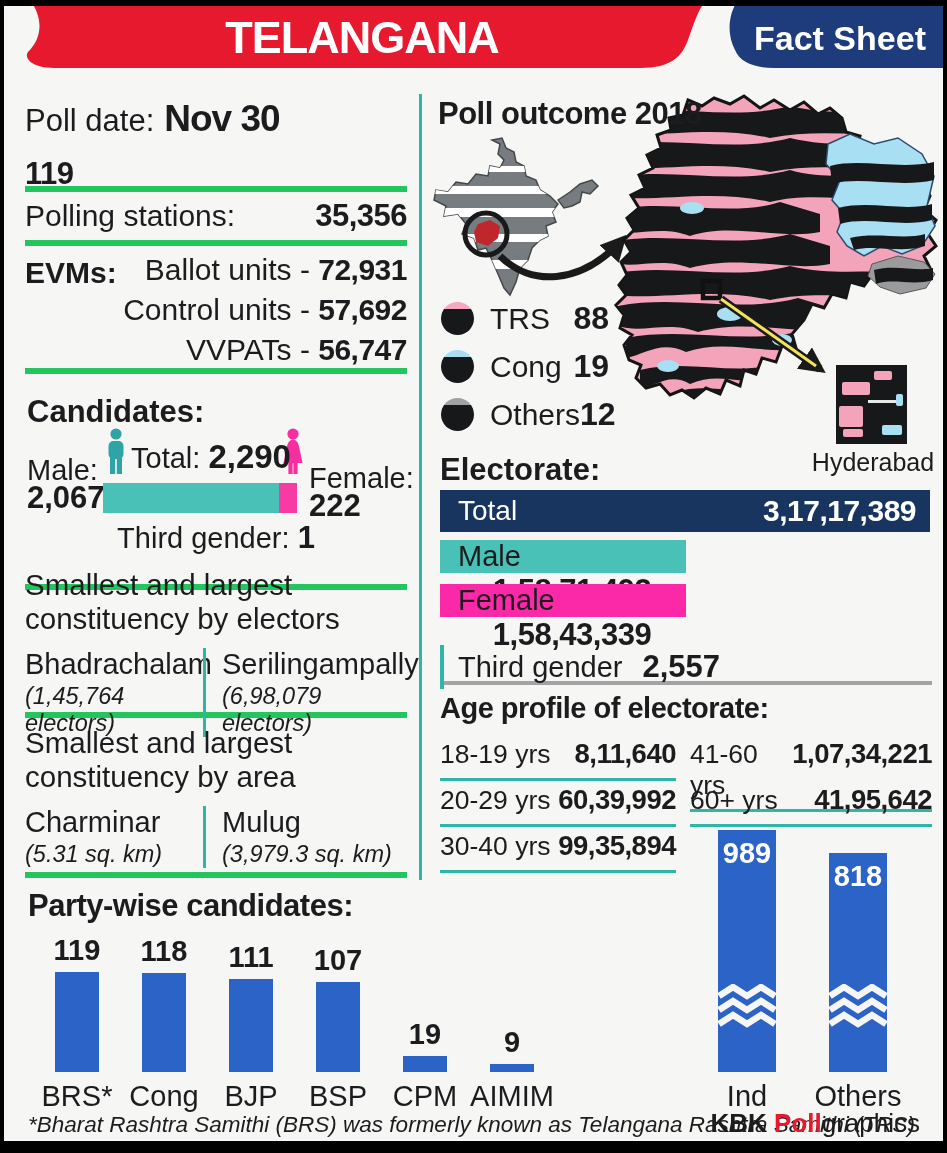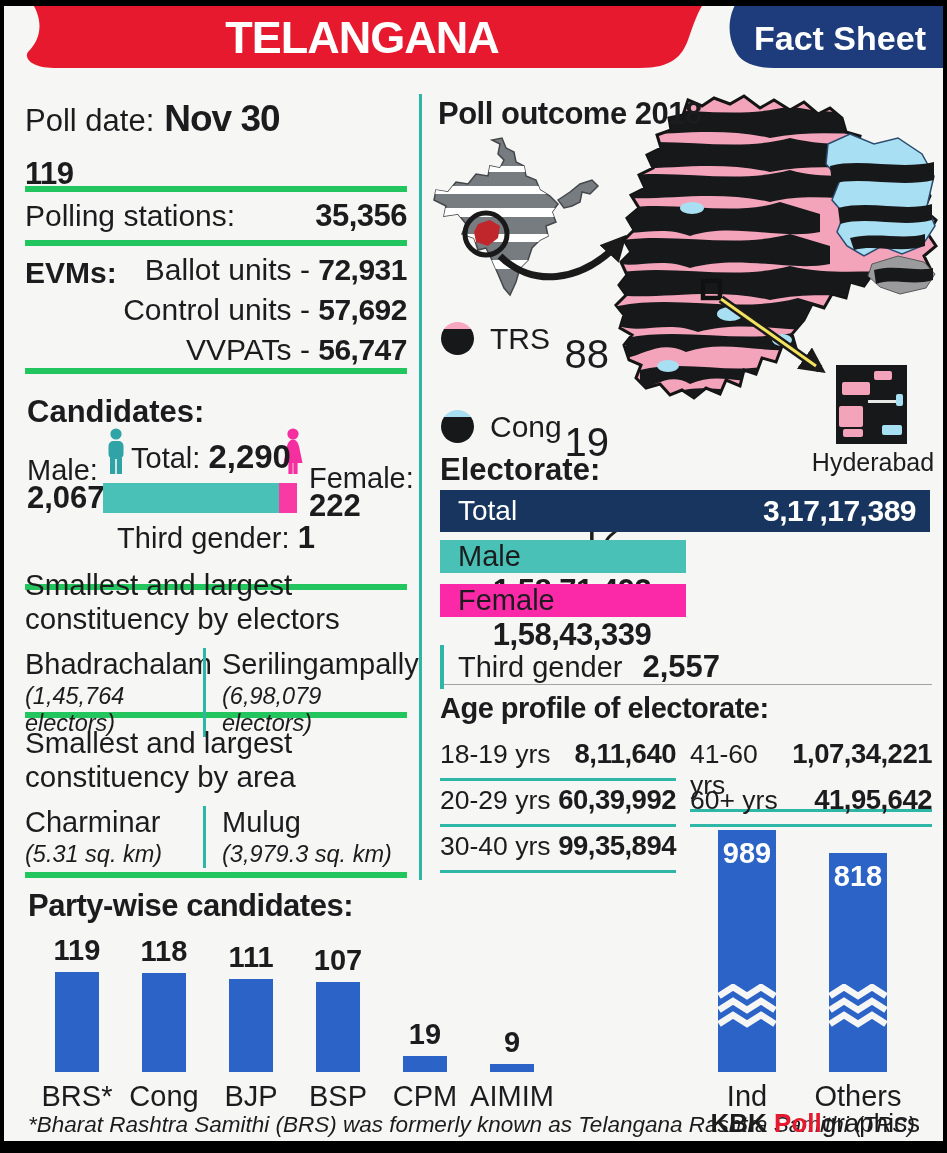--- a/index.html
+++ b/index.html
@@ -69,24 +69,24 @@
   
   #outcome-heading { position:absolute; left:438px; top:96px; font-size:31px; font-weight:bold; letter-spacing:-0.5px; }
   #outcome-svg { position:absolute; left:430px; top:88px; }
   #legend { position:absolute; left:441px; top:300px; width:168px; }
   .leg-row { display:flex; align-items:center; margin-bottom:11px; }
   .leg-dot { width:33px; height:33px; border-radius:50%; flex:0 0 33px; }
   .leg-dot.trs    { background:linear-gradient(180deg,#f7a8c0 0 22%,#17181a 22%); }
   .leg-dot.cong   { background:linear-gradient(180deg,#a9dff2 0 22%,#17181a 22%); }
   .leg-dot.others { background:linear-gradient(180deg,#a0a2a4 0 22%,#17181a 22%); }
   .leg-name { font-size:30px; margin-left:16px; }
-  .leg-val  { font-size:40px; font-weight:normal; margin-left:auto;margin-top:32px; }
+  .leg-val  { font-size:32px; font-weight:bold; margin-left:auto; }
   #hyd-label { position:absolute; left:806px; top:448px; width:134px; text-align:center; font-size:25px; }
 
-  #sec-electorate { position:absolute; left:440px; top:452px; width:492px; height:233px; border-bottom:1px solid #a3a3a3; }
+  #sec-electorate { position:absolute; left:440px; top:452px; width:492px; height:233px; border-bottom:4px solid #a3a3a3; }
   .elec-head { font-size:31px; font-weight:bold; }
   .ebar-total { position:absolute; left:0; top:38px; width:490px; height:42px; background:#17355e; color:#fff;
                 display:flex; align-items:center; padding:0 14px 0 18px; }
   .ebar-total .lbl { font-size:28px; }
   .ebar-total .val { margin-left:auto; font-size:30px; font-weight:bold; letter-spacing:-0.5px; }
   .ebar-row { position:absolute; left:0; height:38px; display:flex; align-items:center;flex-direction:column; }
   .ebar-row .bar { width:246px; height:38px; display:flex; align-items:center; padding-left:18px; font-size:29px; }
   .ebar-row.male { top:88px; }   .ebar-row.male .bar { background:#49c1b6; }
   .ebar-row.female { top:132px; } .ebar-row.female .bar { background:#fb29a8; }
   .ebar-row .val { margin-left:18px; font-size:31px; font-weight:bold; letter-spacing:-0.5px; }

